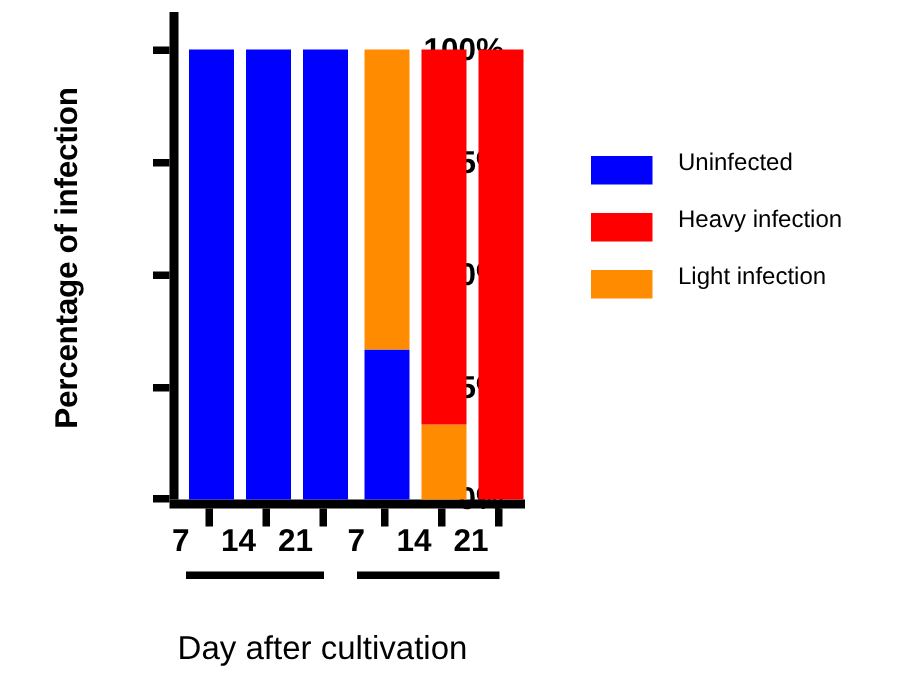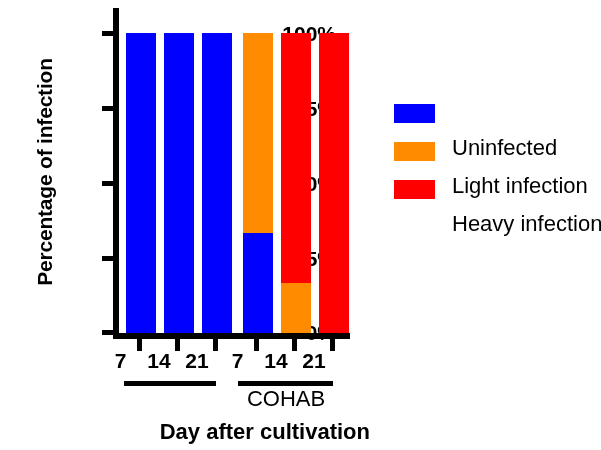--- a/index.html
+++ b/index.html
@@ -139,23 +139,23 @@
     white-space: nowrap;
     line-height: 1;
   }
 
   
   .x-axis-title {
     position: absolute;
     left: 60px;
     top: 419px;
     width: 310px;
-    text-align: right;
+    text-align: center;
     font-size: 22px;
-    font-weight: bold;
+    font-weight: normal;
     color: #000000;
     white-space: nowrap;
   }
 
   
   .legend {
     position: absolute;
     left: 394px;
     top: 95px;
     width: 207px;
@@ -171,25 +171,24 @@
     left: 0;
     top: 9px;
     width: 41px;
     height: 19px;
   }
 
   .legend-label {
     position: absolute;
     left: 58px;
     top: 4px;
-    font-size: 22px;
+    font-size: 16px;
     color: #000000;
     white-space: nowrap;
     line-height: 1.2;
-    margin-top: 36px;
   }
 </style>
 </head>
 <body>
 
 <div id="figure">
 
   <div class="y-axis-title">Percentage of infection</div>
 
   <div class="plot-area">
@@ -250,36 +249,35 @@
   <div class="x-cat-label" style="left:103px; top:350px; width:35px;">7</div>
   <div class="x-cat-label" style="left:140px; top:350px; width:38px;">14</div>
   <div class="x-cat-label" style="left:178px; top:350px; width:38px;">21</div>
   <div class="x-cat-label" style="left:220px; top:350px; width:35px;">7</div>
   <div class="x-cat-label" style="left:257px; top:350px; width:38px;">14</div>
   <div class="x-cat-label" style="left:295px; top:350px; width:38px;">21</div>
 
   <div class="group-rule" style="left:124px; top:381px; width:92px;"></div>
 
   <div class="group-rule" style="left:238px; top:381px; width:95px;"></div>
-  <div class="group-label" style="left:230px; top:388px; width:112px;">COHAB</div>
 
   <div class="x-axis-title">Day after cultivation</div>
 
   <div class="legend">
 
     <div class="legend-item">
       <div class="legend-swatch" style="background:#0000FF;"></div>
       <div class="legend-label">Uninfected</div>
     </div>
 
     <div class="legend-item">
+      <div class="legend-swatch" style="background:#FF0000;"></div>
+      <div class="legend-label">Heavy infection</div>
+    </div>
+
+    <div class="legend-item">
       <div class="legend-swatch" style="background:#FF8C00;"></div>
       <div class="legend-label">Light infection</div>
     </div>
 
-    <div class="legend-item">
-      <div class="legend-swatch" style="background:#FF0000;"></div>
-      <div class="legend-label">Heavy infection</div>
-    </div>
-
   </div>
 
 </div>
 
 </body></html>

